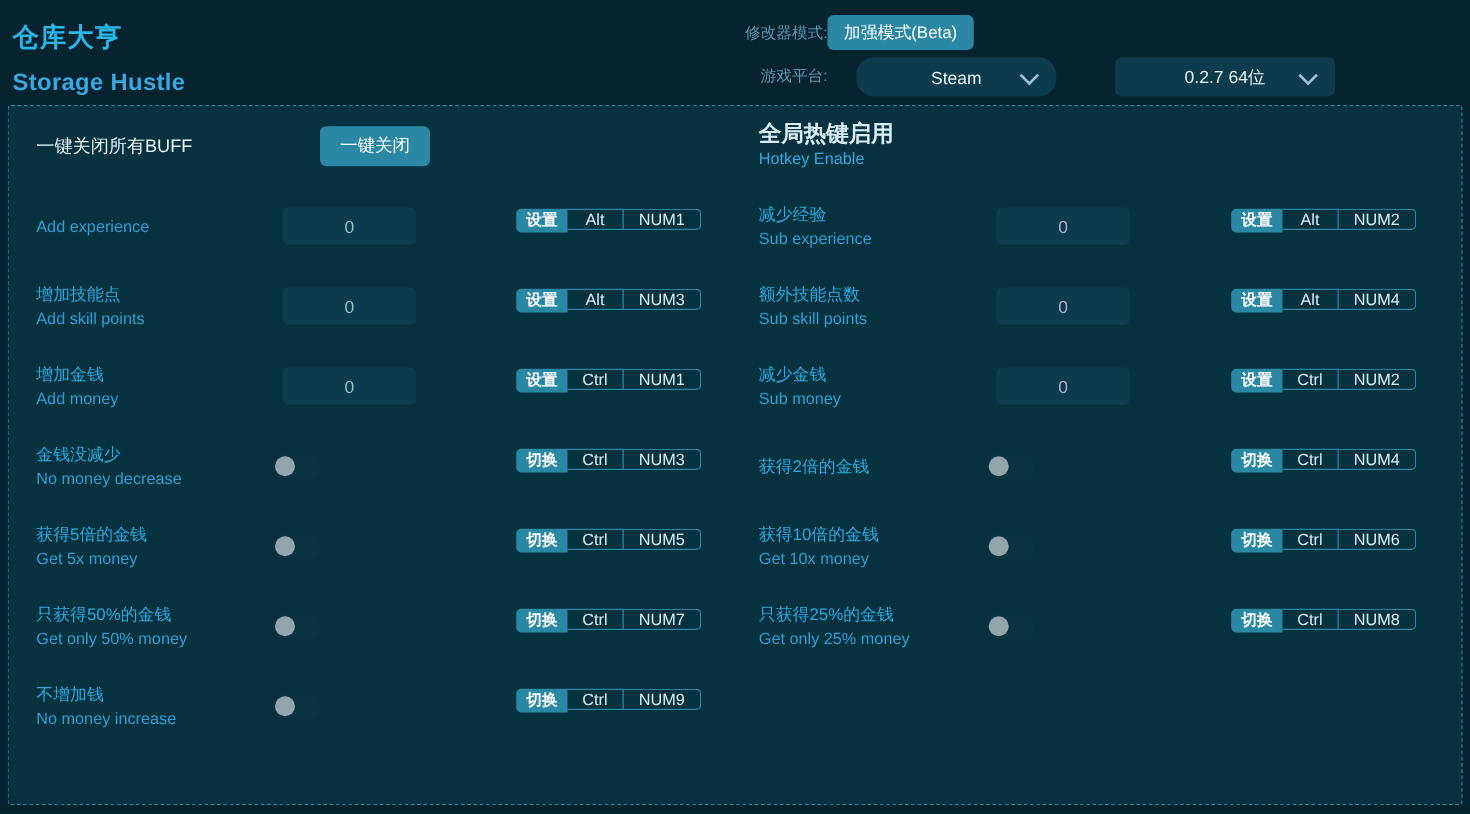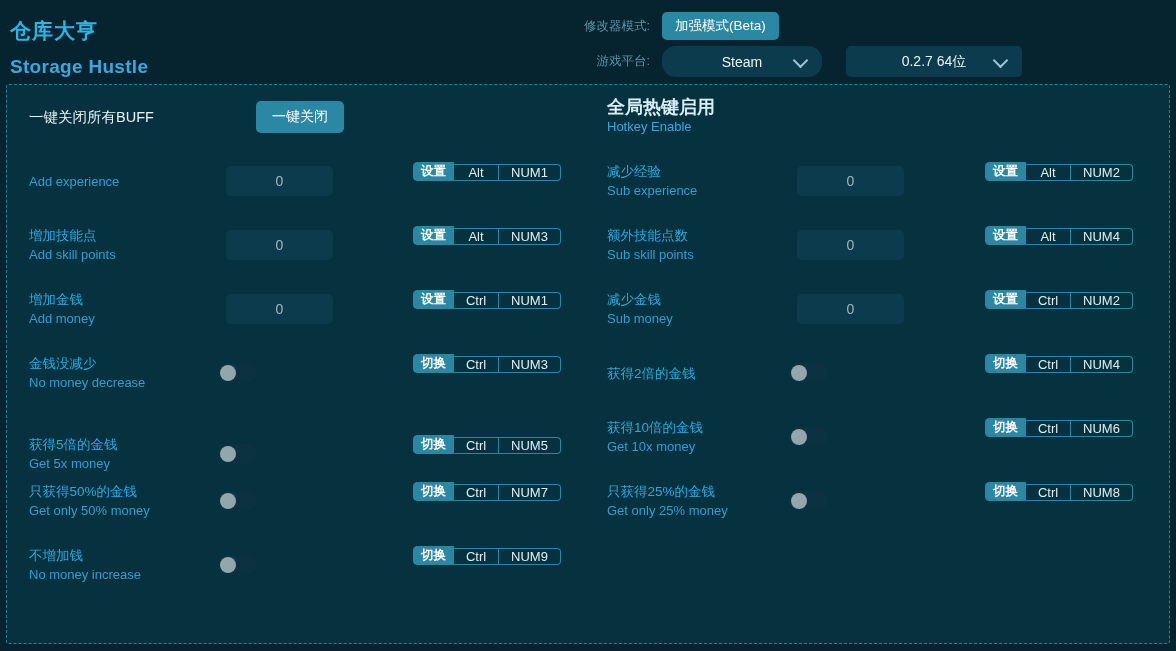--- a/index.html
+++ b/index.html
@@ -54,26 +54,25 @@
     width: 616px;
     height: 82px;
   }
 
   .hdr-row {
     position: absolute;
     display: flex;
     align-items: center;
   }
   .hdr-row.r1 { left: 0; top: 12px; }
-  .hdr-row.r2 { left: 0; top: 46px; }
+  .hdr-row.r2 { left: 0; top: 46px; gap: 23px; }
 
   .hdr-label {
     width: 102px;
     text-align: right;
-    padding-right: 12px;
     font-size: 12.5px;
     color: #5d93a8;
     white-space: nowrap;
   }
 
   .mode-btn {
     background: #2a88a4;
     color: #ffffff;
     border: none;
     border-radius: 5px;
@@ -207,21 +206,21 @@
   }
 
   
   .hk {
     position: absolute;
     left: 406px;
     top: 50%;
     margin-top: -14px;
     height: 14px;
     display: flex;
-    align-items: flex-end;
+    align-items: flex-start;
     border-radius: 12px;
   }
   .col.right .hk { left: 396px; }
 
   .hk-act {
     background: #2a88a4;
     color: #ffffff;
     font-size: 12.5px;
     font-weight: bold;
     padding: 0 7px;
@@ -395,21 +394,21 @@
           </div>
           <div class="switch">
             <span class="knob"></span>
           </div>
           <div class="hk">
             <div class="hk-act">切换</div>
             <div class="hk-key">Ctrl</div>
             <div class="hk-key last">NUM3</div>
           </div>
         </div>
-        <div class="row" style="top: 337px;">
+        <div class="row" style="top: 320px;">
           <div class="names">
             <div class="name-cn">获得5倍的金钱</div>
             <div class="name-en">Get 5x money</div>
           </div>
           <div class="switch">
             <span class="knob"></span>
           </div>
           <div class="hk">
             <div class="hk-act">切换</div>
             <div class="hk-key">Ctrl</div>

